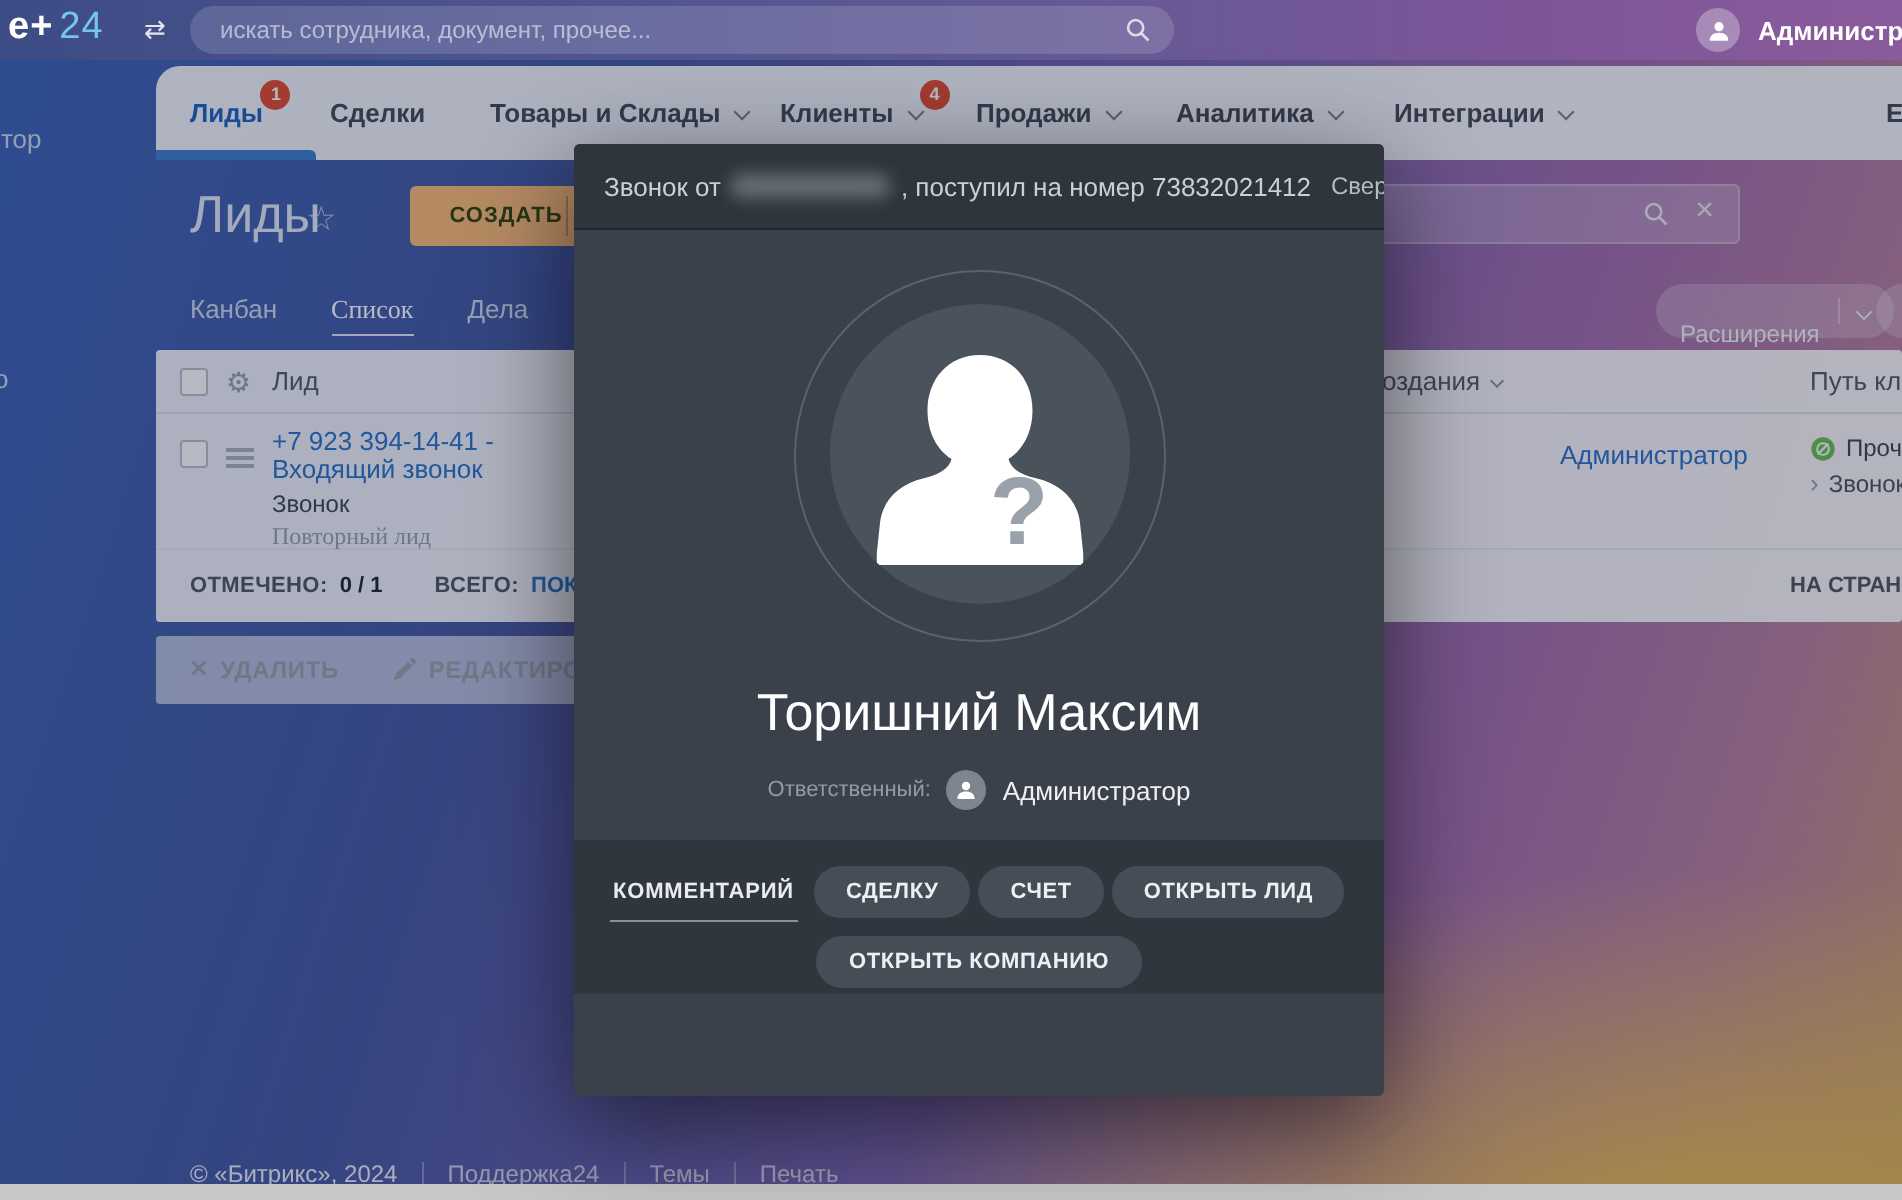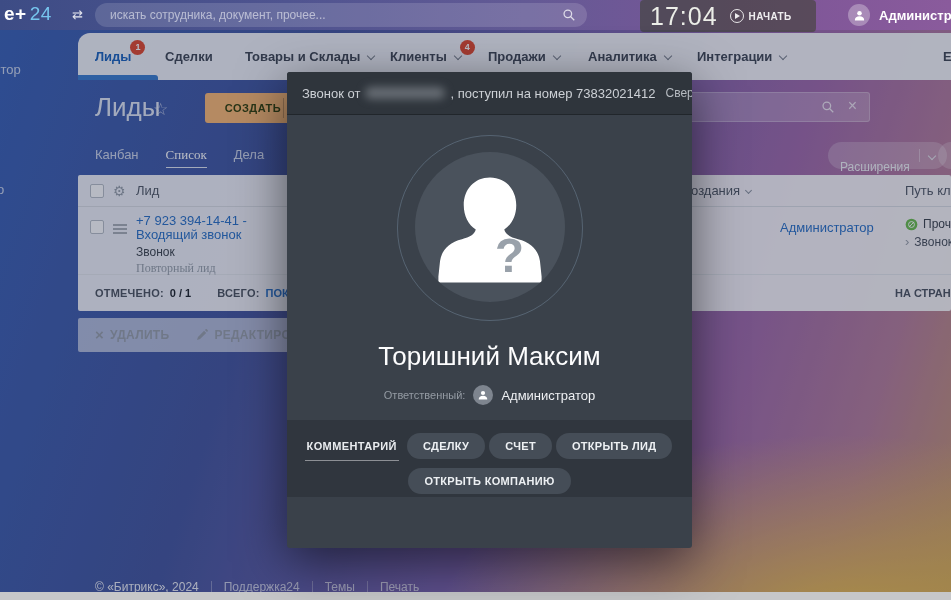--- a/index.html
+++ b/index.html
@@ -167,27 +167,20 @@
     <div class="sync">⇄</div>
     <div class="tb-search">
       <input placeholder="искать сотрудника, документ, прочее..." style="">
       <span class="mag">
         <svg width="14" height="14" viewBox="0 0 24 24" fill="none" stroke="currentColor" stroke-width="2.2">
             <circle cx="10" cy="10" r="6.5"></circle>
             <line x1="15" y1="15" x2="21" y2="21"></line>
           </svg>
       </span>
     </div>
-    <div class="clockbox">
-      <span class="time">17:04</span>
-      <span class="start">
-        <span class="play"></span>
-        <span class="start-label">НАЧАТЬ</span>
-      </span>
-    </div>
     <div class="tb-user">
       <span class="tb-ava">
         <svg width="13" height="13" viewBox="0 0 24 24" fill="#fff">
             <circle cx="12" cy="8" r="4.2"></circle>
             <path d="M12 13.5c-5 0-8.5 2.6-8.5 6.5v1h17v-1c0-3.9-3.5-6.5-8.5-6.5z"></path>
           </svg>
       </span>
       <span class="tb-name">Администратор</span>
     </div>
   </div>

